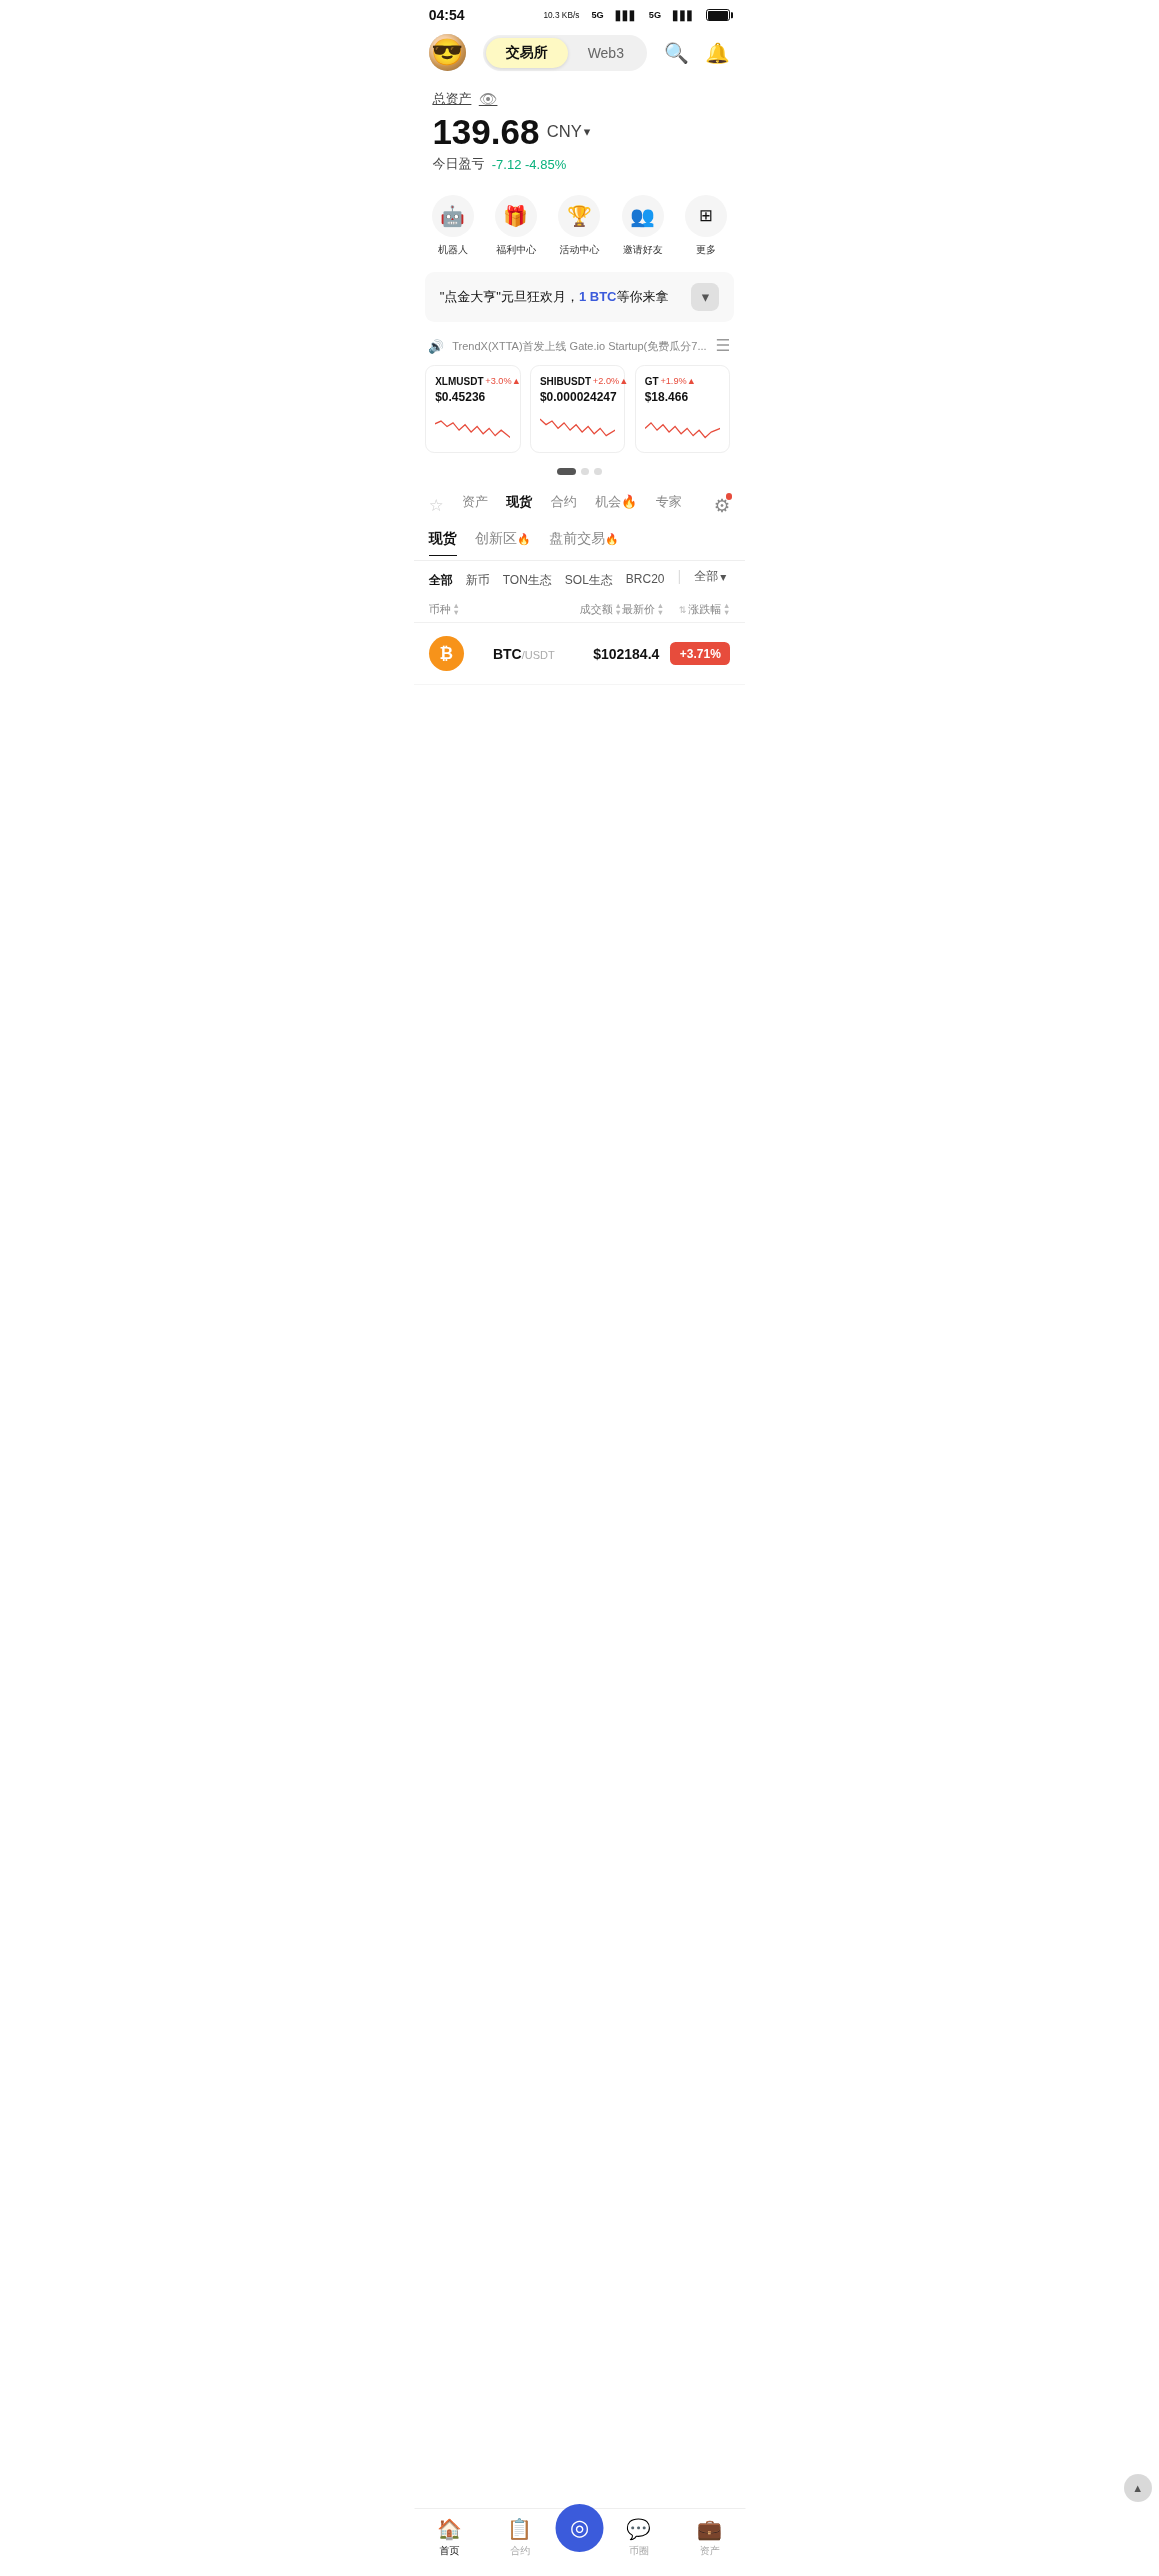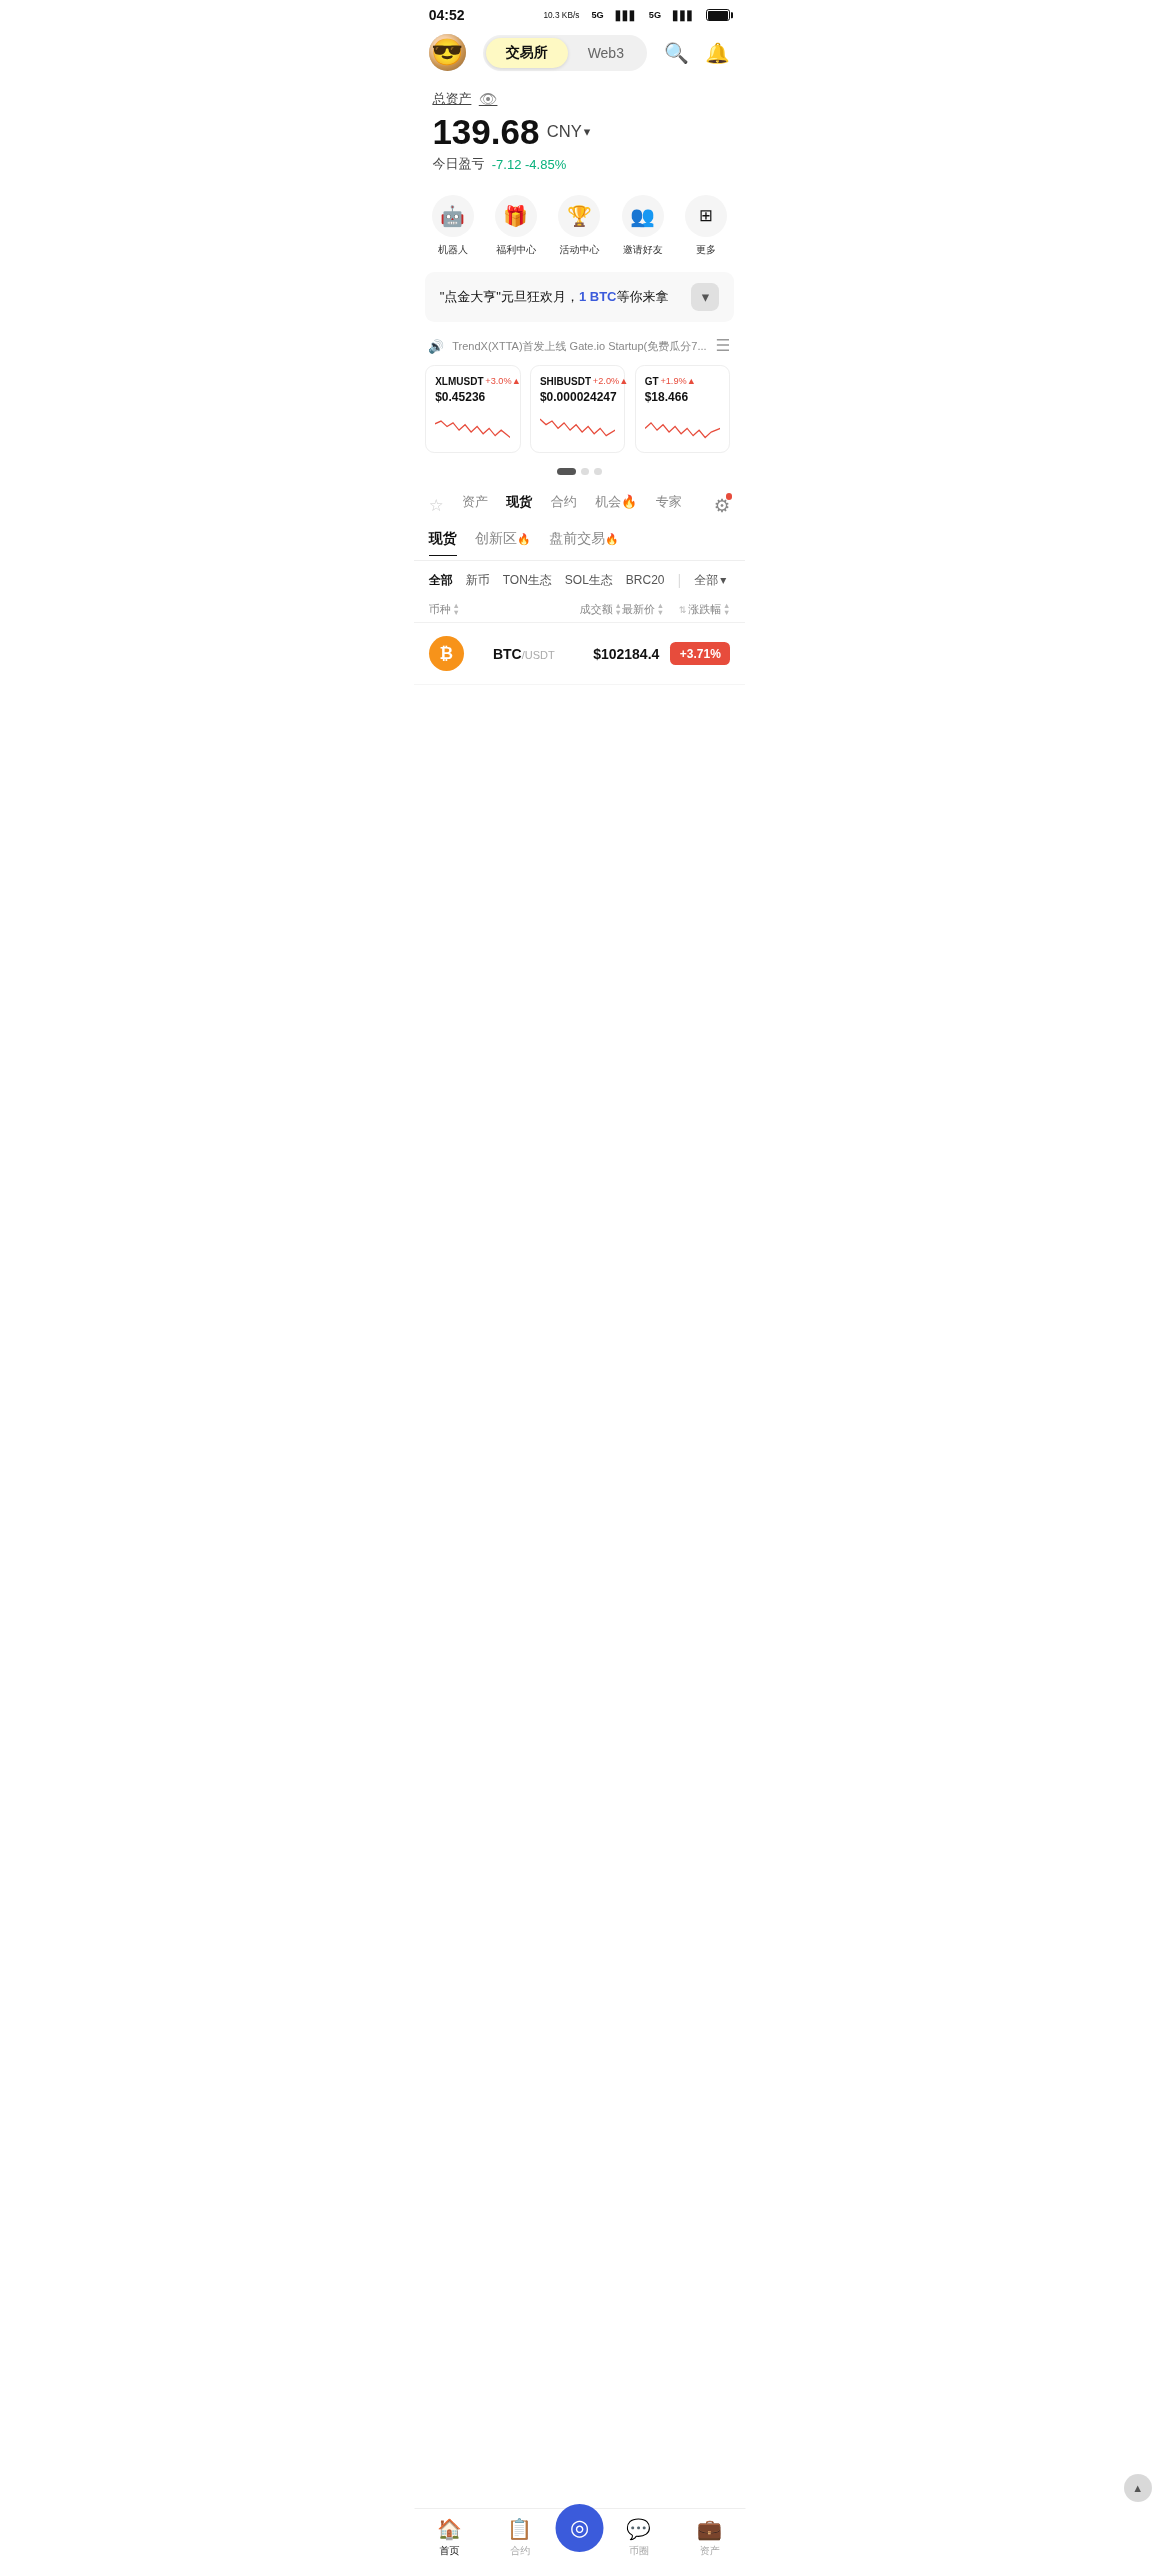--- a/index.html
+++ b/index.html
@@ -381,21 +381,21 @@
     .spot-tab.active {
       color: #111;
       font-weight: 700;
       border-bottom: 1.8px solid #111;
     }
     .spot-tab .fire { font-size: 11px; color: #ff4500; }
 
     
     .filter-row {
       display: flex;
-      align-items: center;
+      align-items: flex-start;
       padding: 7.4px 14.7px 3.7px;
       gap: 13px;
       font-size: 12px;
       color: #555;
       overflow-x: auto;
     }
     .filter-item {
       white-space: nowrap;
       cursor: pointer;
       padding: 3.7px 0;
@@ -548,21 +548,21 @@
       color: #555;
       cursor: pointer;
     }
   </style>
 </head>
 <body>
 
 <div class="page-content">
 
   <div class="status-bar">
-    <div class="status-left">04:52</div>
+    <div class="status-left">04:54</div>
     <div class="status-right">
       <span style="font-size:8.3px;">10.3 KB/s</span>
       <span style="font-size:9.2px;font-weight:700;">5G</span>
       <span>▋▋▋</span>
       <span style="font-size:9.2px;font-weight:700;">5G</span>
       <span>▋▋▋</span>
       <div class="battery-icon">
         <div class="battery-fill"></div>
       </div>
     </div>

